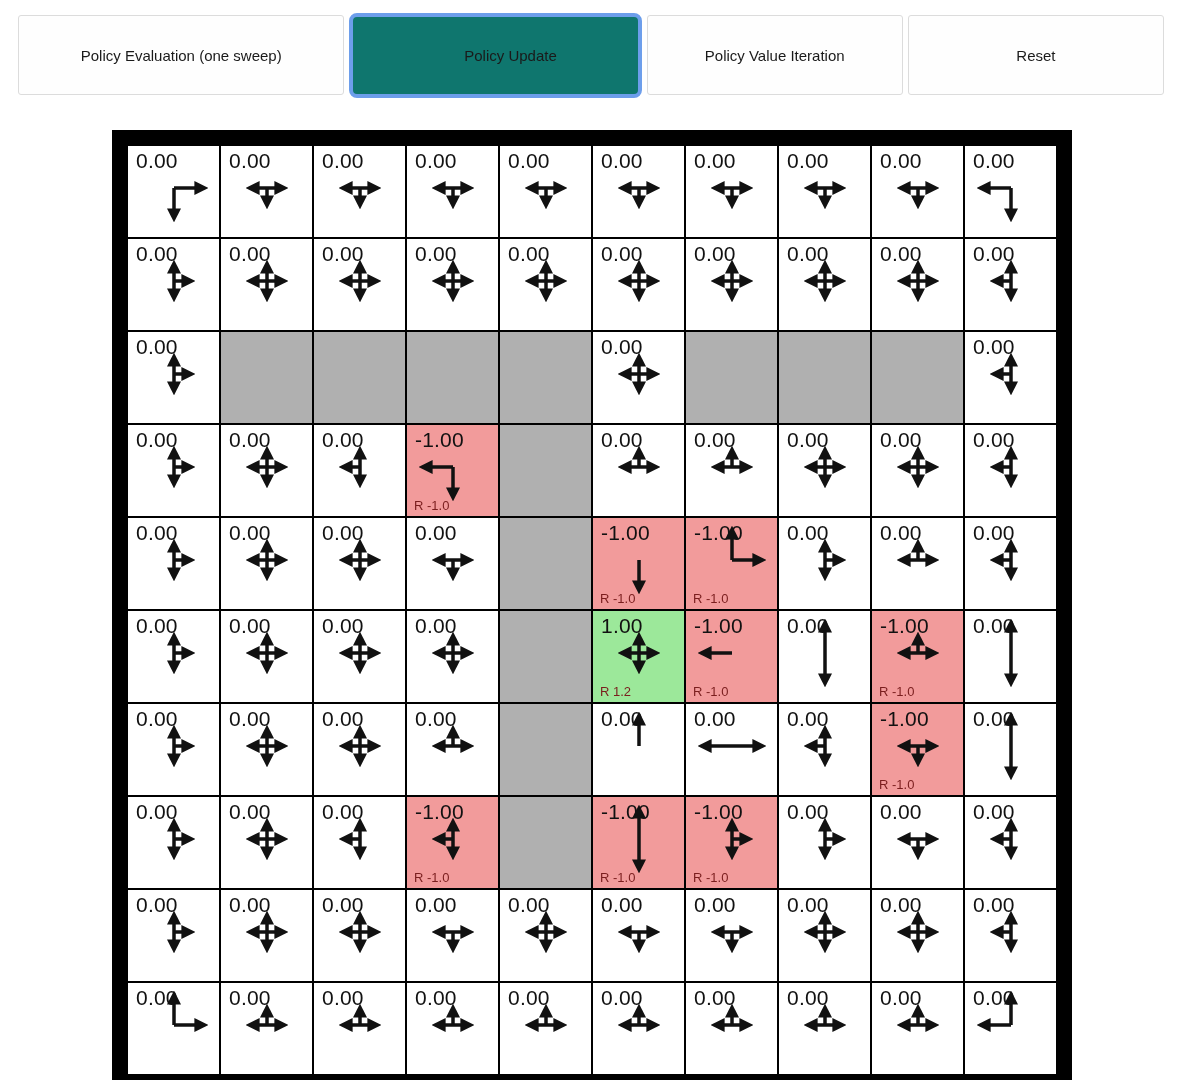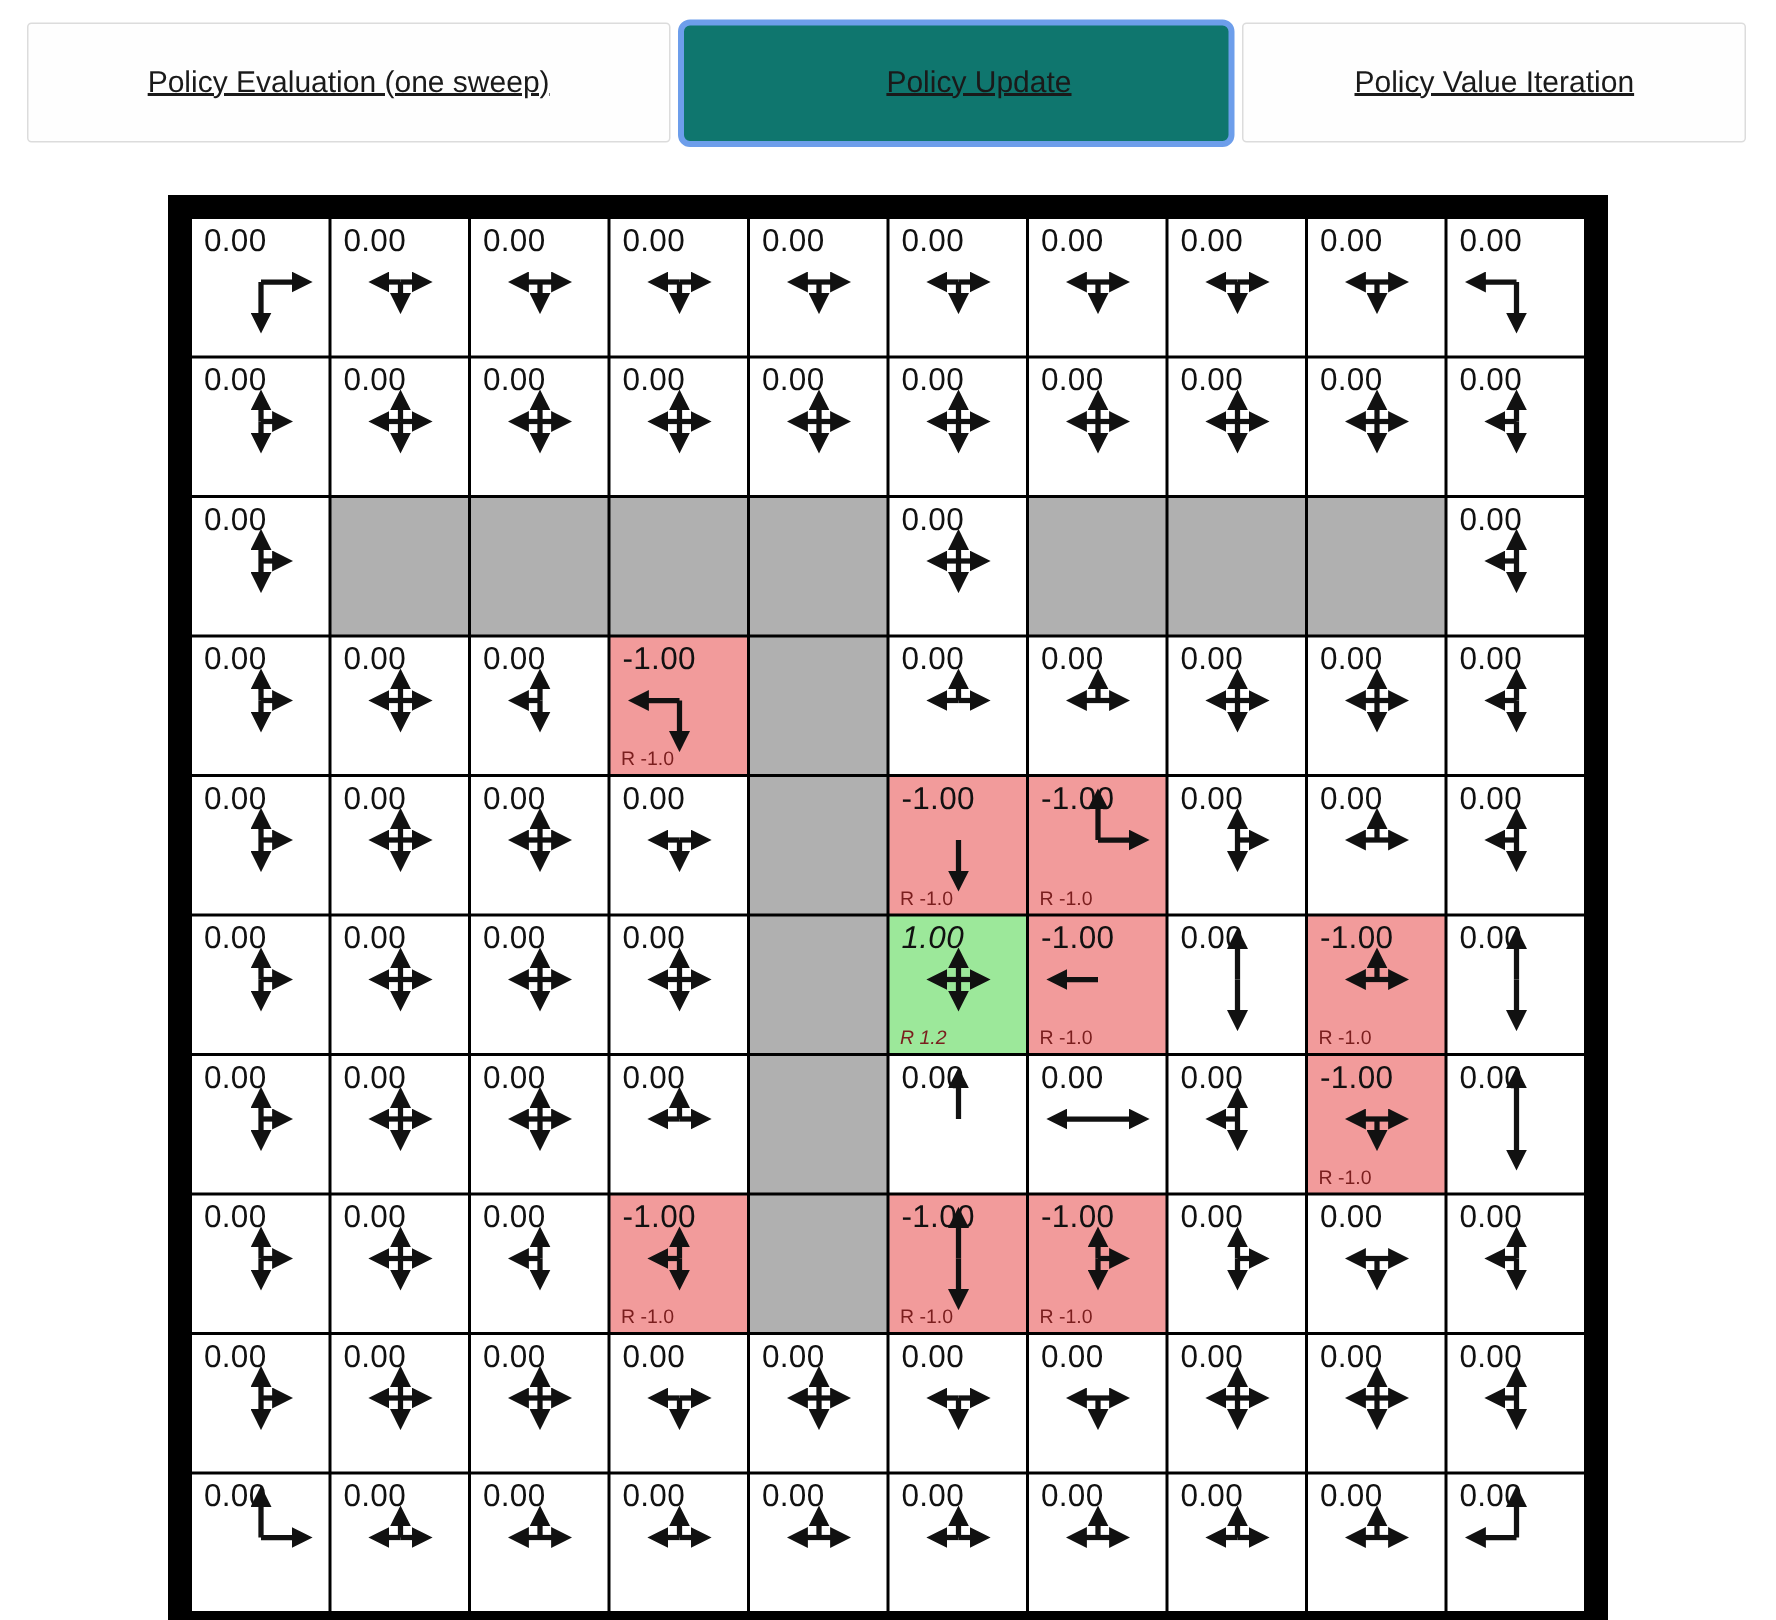--- a/index.html
+++ b/index.html
@@ -1,48 +1,49 @@
 <!DOCTYPE html>
 <html style="--wall-gray: #b0b0b0; --negative-red: #f29b9b; --positive-green: #9ce89a; --focus-blue: #6d9eeb; --reward-text: #7a1e1e; --cell-border: #000000; --button-border: #dcdcdc;"><head>
 <meta charset="utf-8">
 <style>
   html,body{margin:0;padding:0;background:#ffffff;width:1184px;
     font-family:"Liberation Sans",sans-serif;color:#1a1a1a;}
   .toolbar{display:flex;align-items:center;gap:5px;margin:12px 20px 0 18px;height:86px;}
   .tb{flex:1;height:80px;background:#fefefe;border:1px solid var(--button-border);
-    border-radius:3px;font-family:"Liberation Sans",sans-serif;font-size:20px;
-    color:#1a1a1a;cursor:pointer;text-decoration:underline;}
+    border-radius:3px;font-family:"Liberation Sans",sans-serif;font-size:15px;
+    color:#1a1a1a;cursor:pointer;}
   .tb.wide{flex:1.29;}
   .tb.active{border:4px solid var(--focus-blue);border-radius:8px;height:85px;background:#0f766e;padding-left:36px;}
   .grid{display:grid;grid-template-columns:repeat(10,91px);grid-auto-rows:91px;
     gap:2px;padding:16px;background:var(--cell-border);width:928px;margin:32px auto 0;}
   .cell{position:relative;background:#ffffff;}
   .cell.wall{background:var(--wall-gray);}
   .cell.neg{background:var(--negative-red);}
-  .cell.pos{background:var(--positive-green);font-style:italic;}
+  .cell.pos{background:var(--positive-green);}
   .val{position:absolute;top:3px;left:8px;font-size:21px;letter-spacing:0.2px;color:#111;}
   .rlab{position:absolute;bottom:3px;left:7px;font-size:13px;color:var(--reward-text);text-align:center;}
   svg.arrows{position:absolute;left:50%;top:14px;transform:translateX(-50%);overflow:visible;}
   svg.arrows line{stroke:#111;stroke-width:3.5;}
 </style>
 </head>
 <body>
 
 <svg width="0" height="0" style="position:absolute" aria-hidden="true">
   <defs>
     <marker id="ah" viewBox="0 0 10 10" refX="4" refY="5" markerWidth="4" markerHeight="4" orient="auto-start-reverse">
       <path d="M0,0 L10,5 L0,10 z" fill="#111"></path>
     </marker>
   </defs>
 </svg>
 
 <div class="toolbar">
   <button class="tb wide">Policy Evaluation (one sweep)</button>
   <button class="tb active">Policy Update</button>
   <button class="tb">Policy Value Iteration</button>
+  <button class="tb">Reset</button>
 </div>
 
 <div class="grid" id="grid">
     <div class="cell">
       <div class="val">0.00</div>
       <svg width="64" height="60" class="arrows">
         <line x1="32" y1="28" x2="58" y2="28" marker-end="url(#ah)"></line>
         <line x1="32" y1="28" x2="32" y2="54" marker-end="url(#ah)"></line>
       </svg>
     </div>

